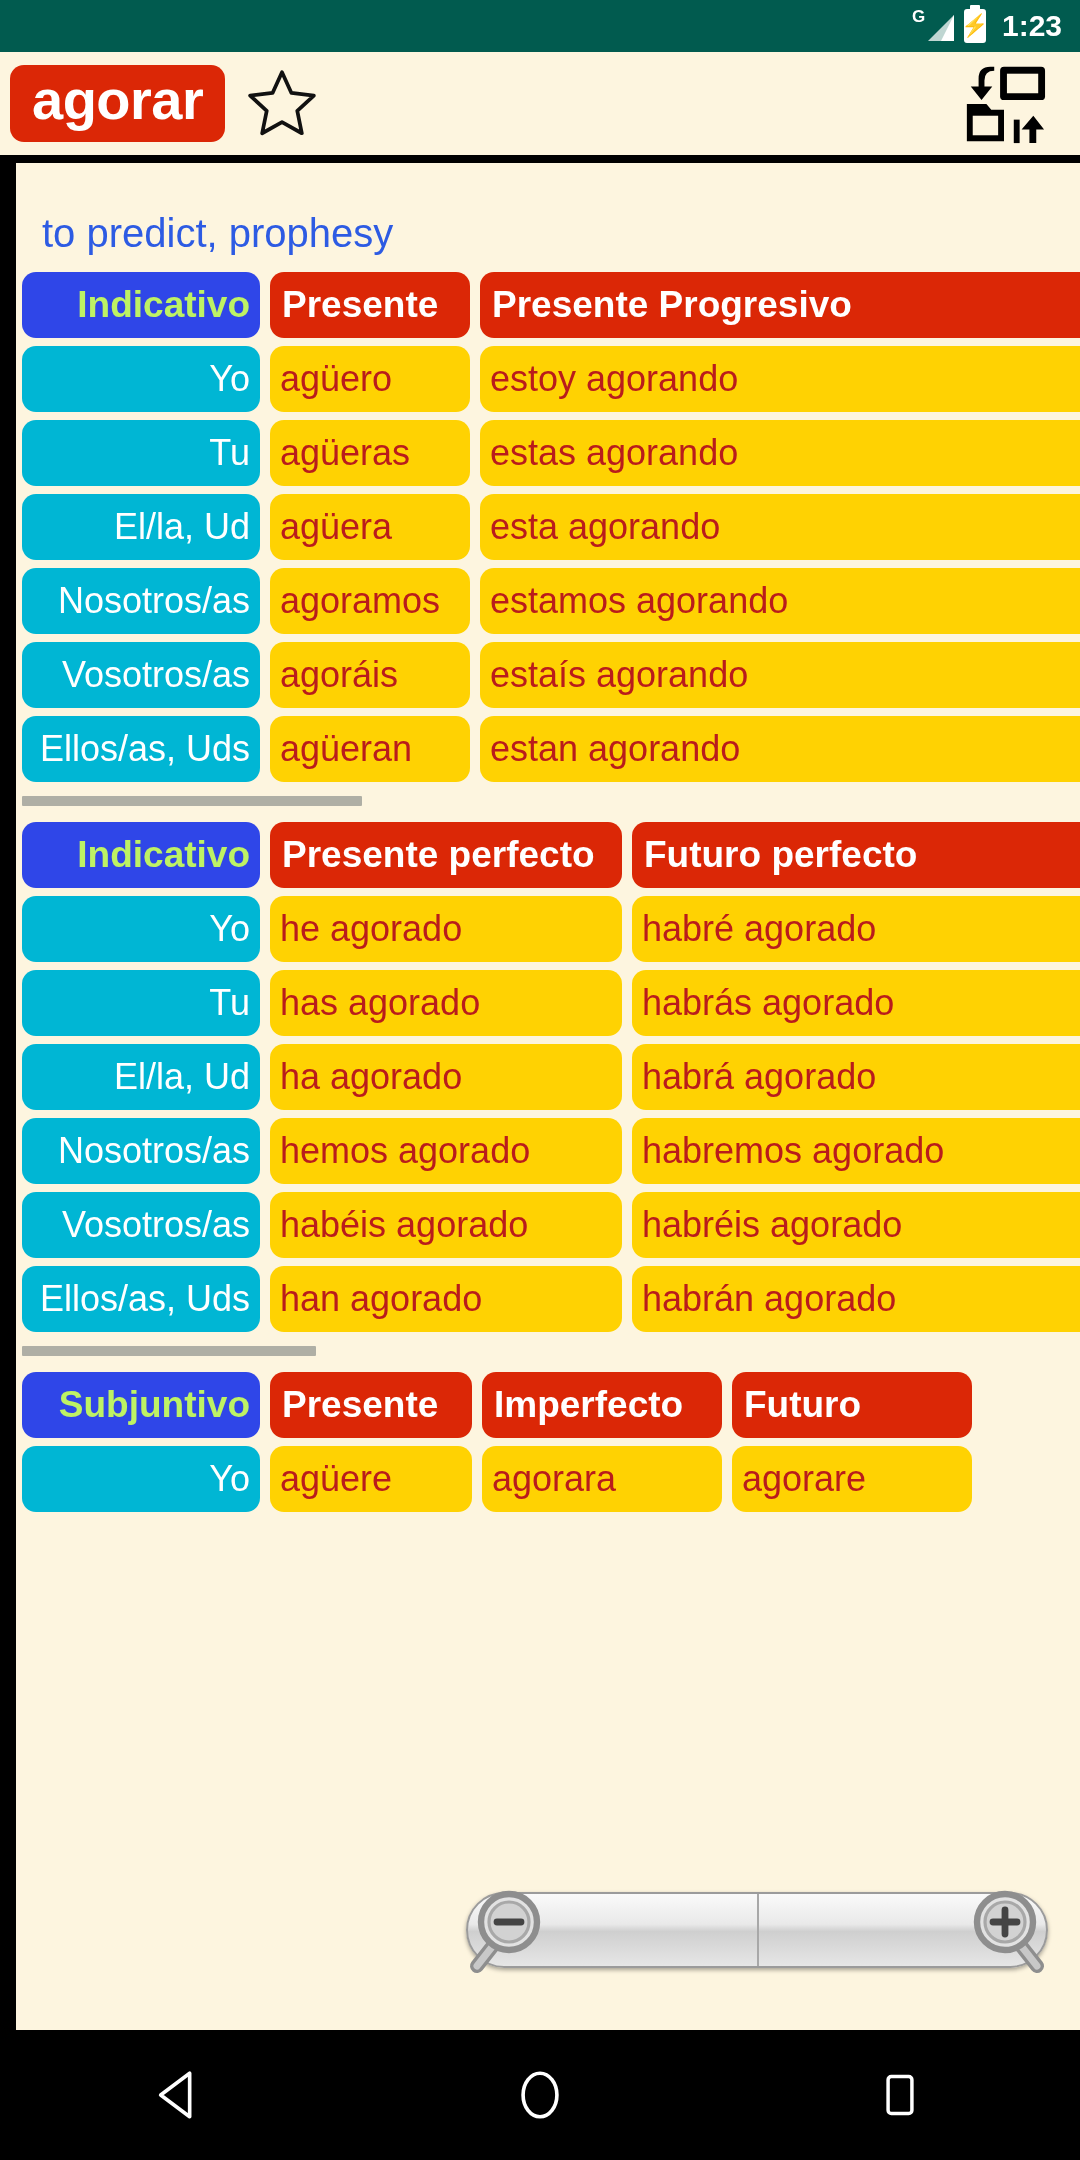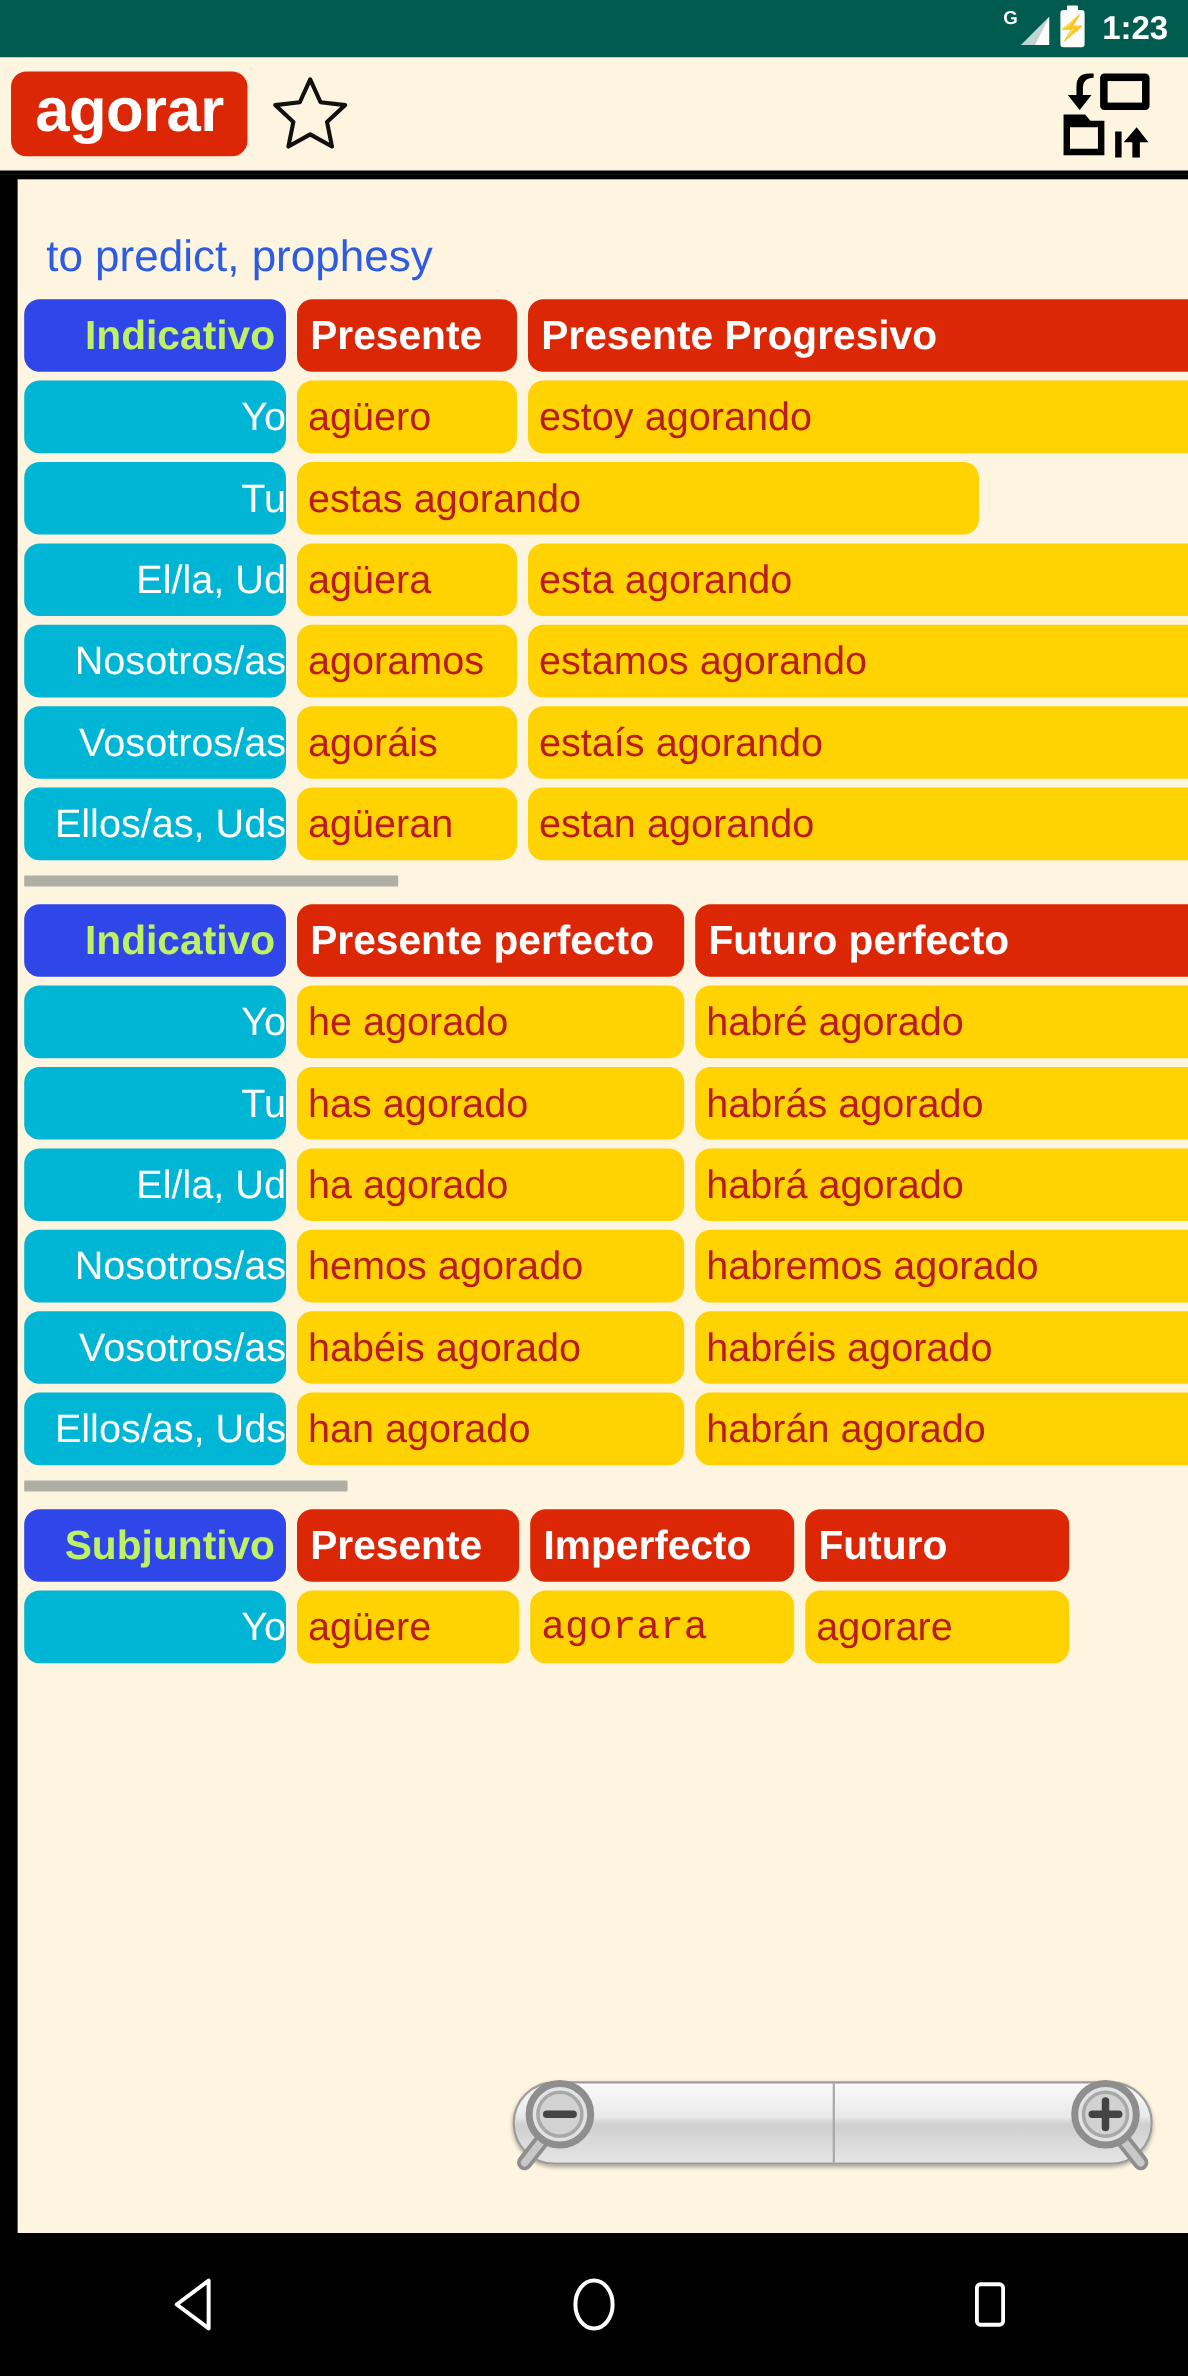--- a/index.html
+++ b/index.html
@@ -130,20 +130,21 @@
     padding: 0 12px;
     justify-content: flex-start;
   }
   
   .c-pron {
     background: #00B6D4;
     color: #fff;
     font-size: 36px;
     width: 238px;
     justify-content: flex-end;
+    padding-right: 10px;
     margin-left: 6px;
   }
   
   .c-conj {
     background: #FFD202;
     color: #b91c1c;
     font-size: 36px;
     padding: 0 8px 0 10px;
     justify-content: flex-start;
   }
@@ -253,20 +254,21 @@
           <div class="cell c-tense" style="width: 200px;">Presente</div>
           <div class="cell c-tense" style="width: 620px;">Presente Progresivo</div>
         </div>
         <div class="row">
           <div class="cell c-pron">Yo</div>
           <div class="cell c-conj" style="width: 200px;">agüero</div>
           <div class="cell c-conj" style="width: 620px;">estoy agorando</div>
         </div>
         <div class="row">
           <div class="cell c-pron">Tu</div>
+          <div class="cell c-conj" style="width: 200px;">agüeras</div>
           <div class="cell c-conj" style="width: 620px;">estas agorando</div>
         </div>
         <div class="row">
           <div class="cell c-pron">El/la, Ud</div>
           <div class="cell c-conj" style="width: 200px;">agüera</div>
           <div class="cell c-conj" style="width: 620px;">esta agorando</div>
         </div>
         <div class="row">
           <div class="cell c-pron">Nosotros/as</div>
           <div class="cell c-conj" style="width: 200px;">agoramos</div>
@@ -325,21 +327,21 @@
       <div class="table-block">
         <div class="row">
           <div class="cell c-mood">Subjuntivo</div>
           <div class="cell c-tense" style="width: 202px;">Presente</div>
           <div class="cell c-tense" style="width: 240px;">Imperfecto</div>
           <div class="cell c-tense" style="width: 240px;">Futuro</div>
         </div>
         <div class="row">
           <div class="cell c-pron">Yo</div>
           <div class="cell c-conj" style="width: 202px;">agüere</div>
-          <div class="cell c-conj" style="width: 240px; font-family: Liberation Mono, monospace;">agorara</div>
+          <div class="cell c-conj" style="width: 240px;">agorara</div>
           <div class="cell c-conj" style="width: 240px;">agorare</div>
         </div>
       </div>
     </div>
 
   <div class="vscroll" style="top:252px;height:360px;"></div>
   <div class="vscroll" style="top:260px;height:0;"></div>
 </div>
 
 <div class="zoomctl">

